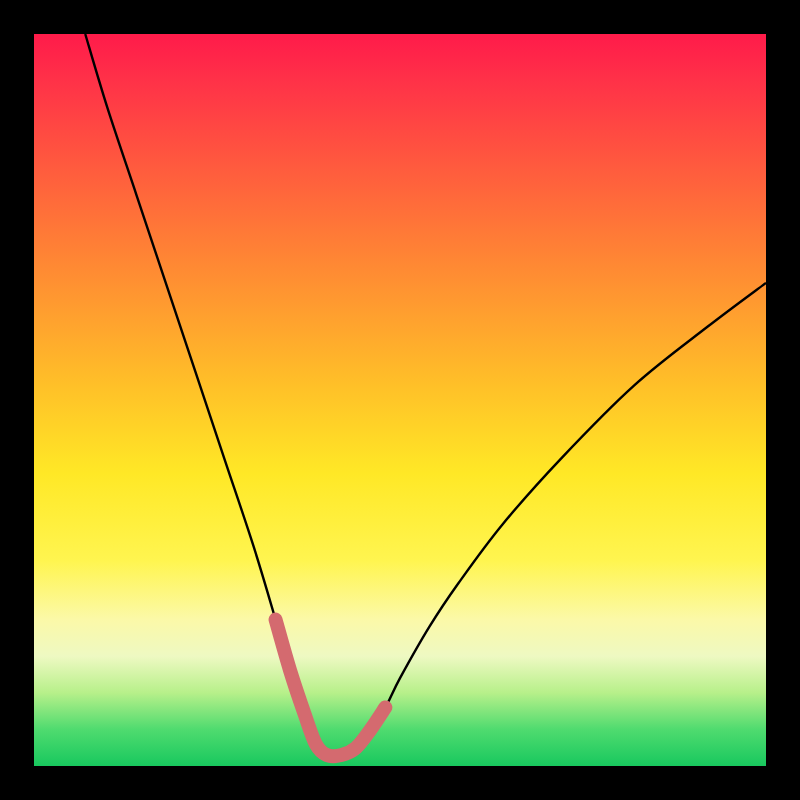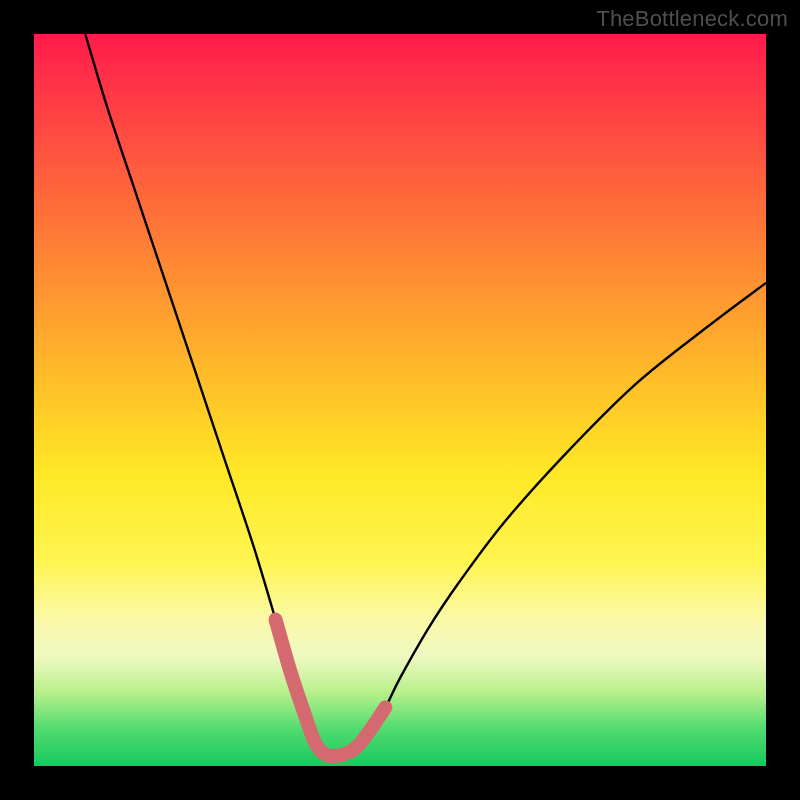--- a/index.html
+++ b/index.html
@@ -62,14 +62,13 @@
 </head>
 <body>
 
 <div class="frame">
   <div class="plot-area">
     <svg class="curve" viewBox="0 0 732 732" preserveAspectRatio="none">
       <path fill="none" stroke="#000000" stroke-width="2.4" d="M 51.24 0.00 C 54.90 12.20, 64.66 46.36, 73.20 73.20 C 81.74 100.04, 92.72 131.76, 102.48 161.04 C 112.24 190.32, 122.00 219.60, 131.76 248.88 C 141.52 278.16, 151.28 307.44, 161.04 336.72 C 170.80 366.00, 180.56 395.28, 190.32 424.56 C 200.08 453.84, 211.06 485.56, 219.60 512.40 C 228.14 539.24, 235.46 564.86, 241.56 585.60 C 247.66 606.34, 251.32 620.98, 256.20 636.84 C 261.08 652.70, 266.57 668.56, 270.84 680.76 C 275.11 692.96, 278.16 703.33, 281.82 710.04 C 285.48 716.75, 288.53 719.19, 292.80 721.02 C 297.07 722.85, 302.56 722.24, 307.44 721.02 C 312.32 719.80, 317.20 717.97, 322.08 713.70 C 326.96 709.43, 331.84 702.11, 336.72 695.40 C 341.60 688.69, 346.48 681.98, 351.36 673.44 C 356.24 664.90, 358.68 657.58, 366.00 644.16 C 373.32 630.74, 385.52 608.78, 395.28 592.92 C 405.04 577.06, 412.36 566.08, 424.56 549.00 C 436.76 531.92, 451.40 511.18, 468.48 490.44 C 485.56 469.70, 505.08 447.74, 527.04 424.56 C 549.00 401.38, 575.84 373.32, 600.24 351.36 C 624.64 329.40, 651.48 309.88, 673.44 292.80 C 695.40 275.72, 722.24 256.20, 732.00 248.88" id="curve-path"></path>
       <path fill="none" stroke="#d46a6f" stroke-width="14" stroke-linecap="round" stroke-linejoin="round" d="M 241.56 585.60 C 244.00 594.14, 251.32 620.98, 256.20 636.84 C 261.08 652.70, 266.57 668.56, 270.84 680.76 C 275.11 692.96, 278.16 703.33, 281.82 710.04 C 285.48 716.75, 288.53 719.19, 292.80 721.02 C 297.07 722.85, 302.56 722.24, 307.44 721.02 C 312.32 719.80, 317.20 717.97, 322.08 713.70 C 326.96 709.43, 331.84 702.11, 336.72 695.40 C 341.60 688.69, 348.92 677.10, 351.36 673.44" id="highlight-path"></path>
     </svg>
   </div>
-  <div class="watermark">TheBottleneck.com</div>
 </div>
 
 </body></html>

